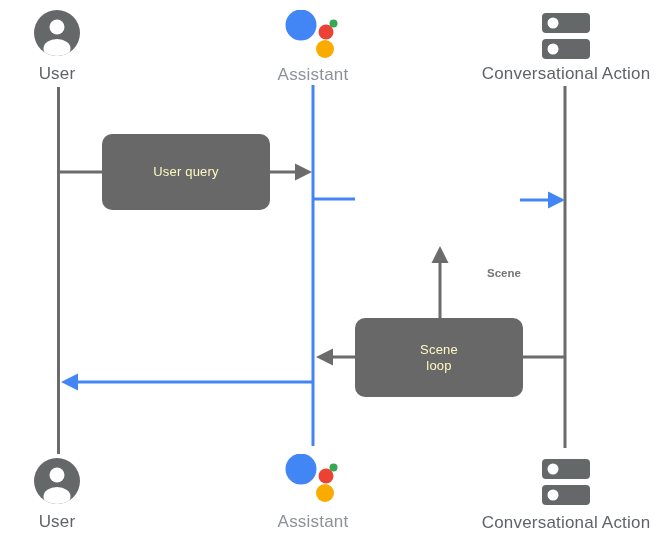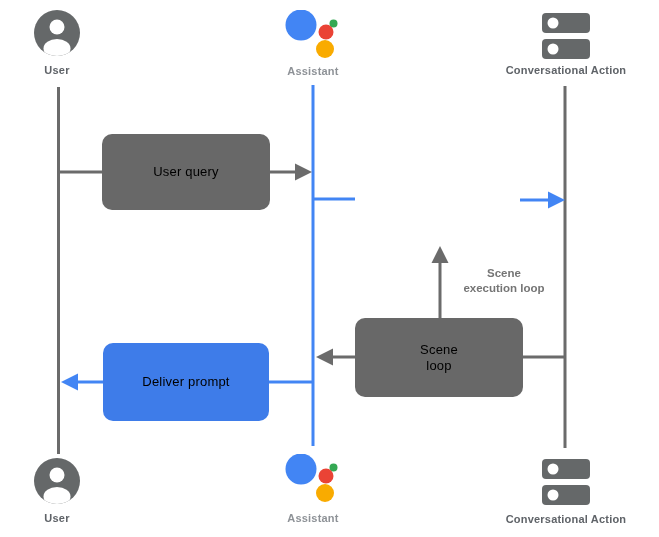--- a/index.html
+++ b/index.html
@@ -18,21 +18,21 @@
     z-index: 1;
   }
   .flow-box {
     position: absolute;
     z-index: 2;
     border-radius: 10px;
     display: flex;
     flex-direction: column;
     align-items: center;
     justify-content: center;
-    color: #000000;
+    color: #fef9c3;
     font-size: 13px;
     line-height: 16px;
     text-align: center;
     letter-spacing: 0.2px;
   }
   .flow-box.gray { background: #686868; }
   .flow-box.blue { background: #3E7CE9; }
   .box-user-query    { left: 102px; top: 134px; width: 168px; height: 76px; }
   .box-intent        { left: 353px; top: 163px; width: 167px; height: 77px; }
   .box-scene-logic   { left: 355px; top: 318px; width: 168px; height: 79px; }
@@ -40,22 +40,22 @@
 
   .actor {
     position: absolute;
     z-index: 2;
     display: flex;
     flex-direction: column;
     align-items: center;
   }
   .actor-label {
     margin-top: 8px;
-    font-size: 11px;
-    font-weight: bold;
+    font-size: 17px;
+    font-weight: normal;
     letter-spacing: 0.2px;
     color: #5F6368;
     white-space: nowrap;
     text-align: center;
   }
   .actor-label.light { color: #8E9297; }
   .actor-user-top      { left: 25px;  top: 10px;  width: 64px; }
   .actor-assistant-top { left: 270px; top: 10px;  width: 86px; }
   .actor-ca-top        { left: 496px; top: 10px;  width: 140px; }
   .actor-user-bottom      { left: 25px;  top: 458px; width: 64px; }
@@ -143,27 +143,23 @@
   <div class="flow-box gray box-user-query">
     <div>User query</div>
   </div>
 
 
   <div class="flow-box gray box-scene-logic">
     <div>Scene</div>
     <div>loop</div>
   </div>
 
-  <div class="flow-box blue box-deliver">
-    <div>Deliver prompt</div>
-  </div>
 
   <div class="loop-annotation">
     <div>Scene</div>
-    <div>execution loop</div>
   </div>
 
   <div class="actor actor-user-bottom">
     <svg width="46" height="46" viewBox="0 0 46 46">
       <defs>
           <clipPath id="uclip2">
             <circle cx="23" cy="23" r="23"></circle>
           </clipPath>
         </defs>
       <circle cx="23" cy="23" r="23" fill="#656869"></circle>

